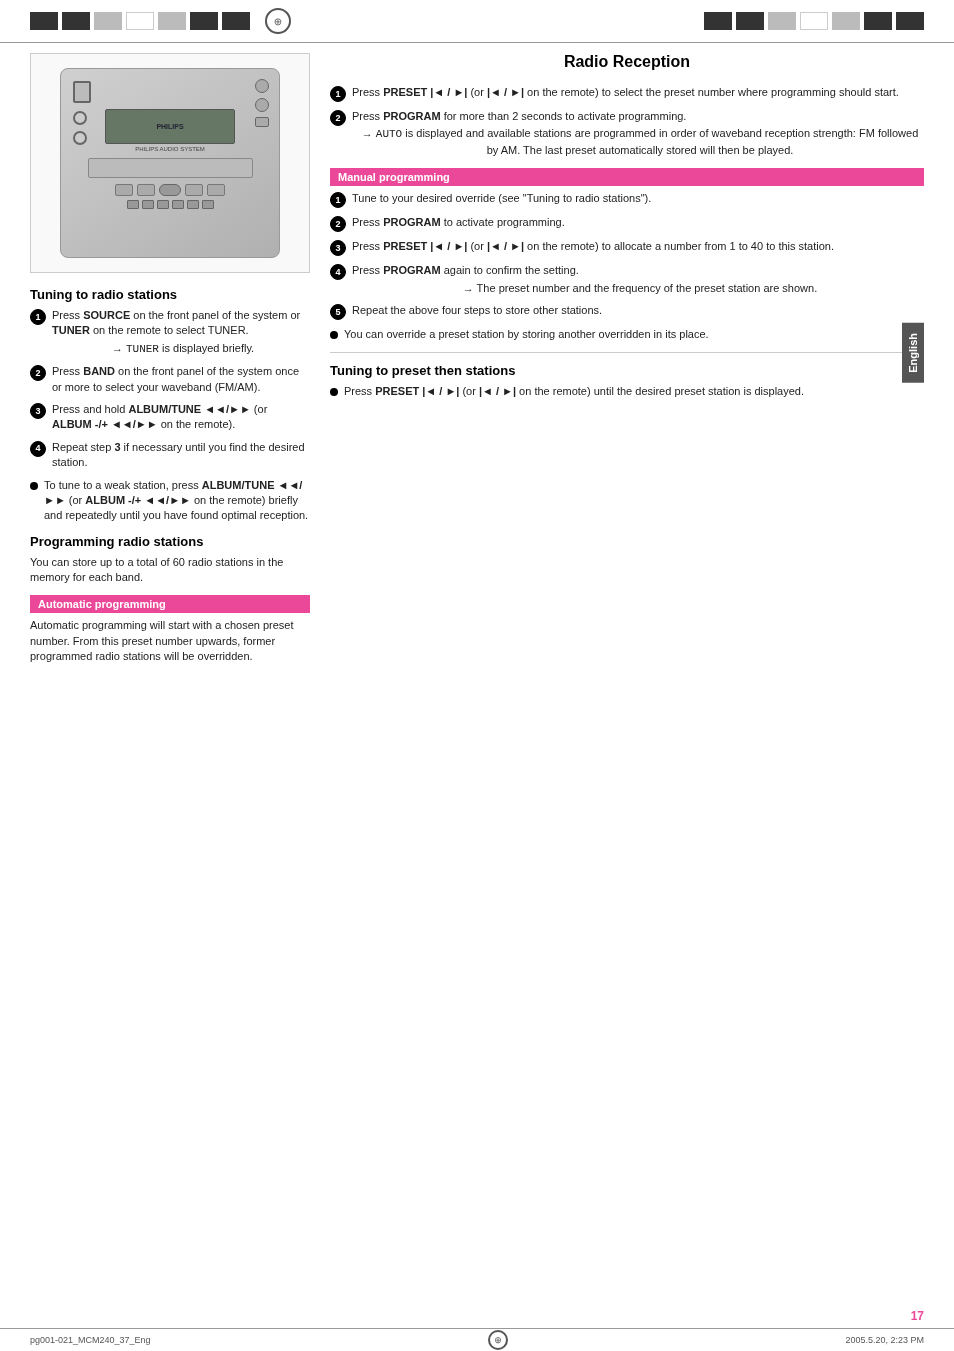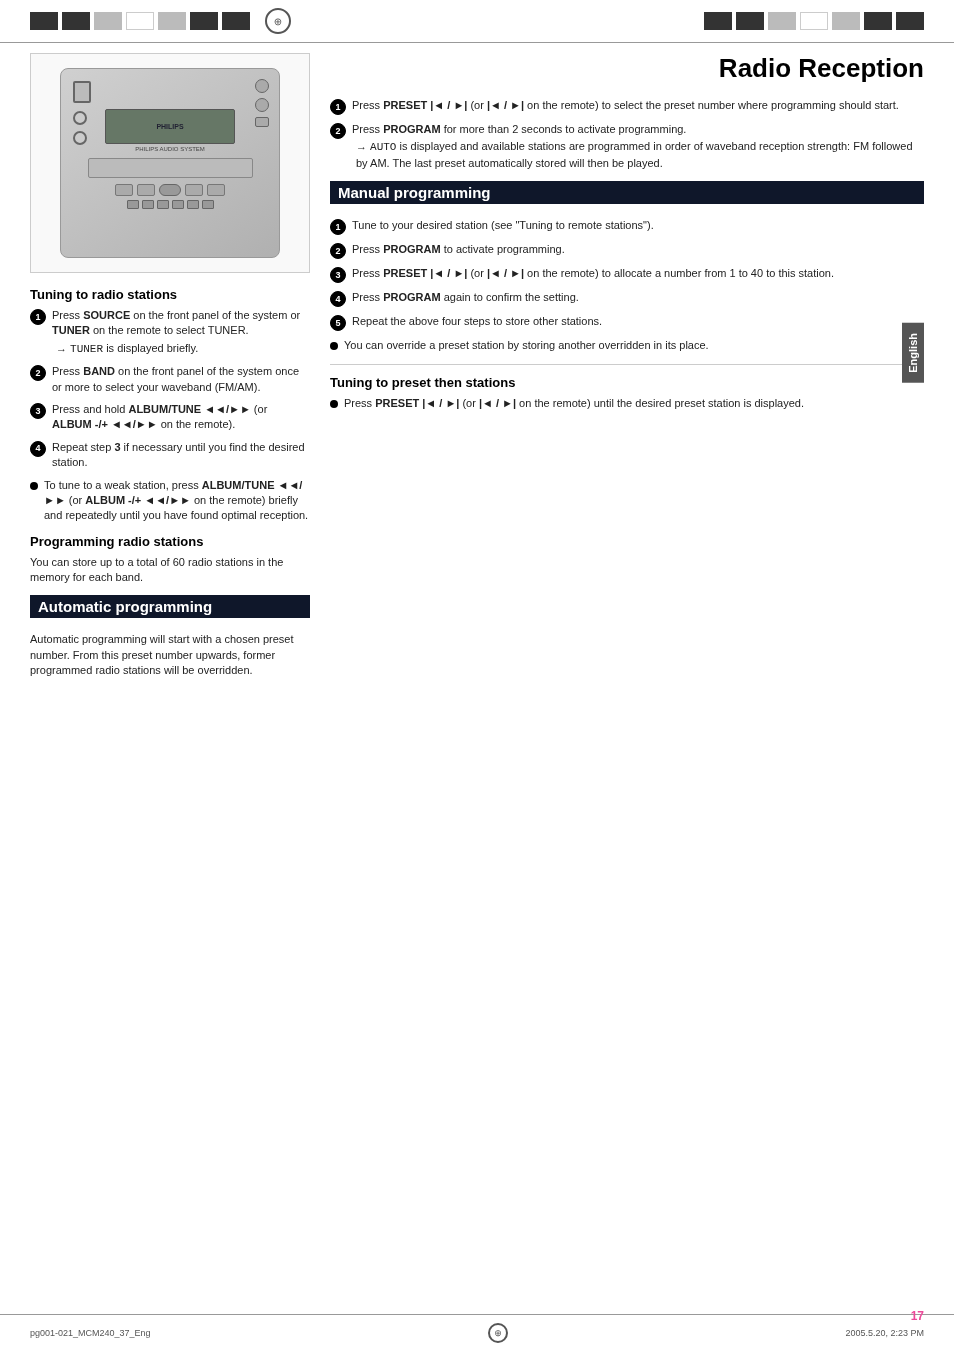--- a/index.html
+++ b/index.html
@@ -48,22 +48,22 @@
       display: flex;
       align-items: center;
       justify-content: center;
       font-size: 10px;
       color: #555;
       margin: 0 15px;
     }
 
     
     .page-title {
-      text-align: right;
-      font-size: 26px;
+      text-align: center;
+      font-size: 16px;
       font-weight: bold;
       color: #000;
       margin-bottom: 14px;
       padding-right: 0;
     }
 
     
     .device-img-box {
       border: 1px solid #ccc;
       padding: 10px;
@@ -117,26 +117,26 @@
 
     
     .section-heading {
       font-size: 13px;
       font-weight: bold;
       margin: 10px 0 6px 0;
       color: #000;
     }
 
     .subsection-heading {
-      background: #0f172a;
+      background: #ec4899;
       color: #fff;
       padding: 3px 8px;
-      font-size: 15px;
-      font-weight: bold;
-      margin: 10px 0 14px 0;
+      font-size: 11px;
+      font-weight: bold;
+      margin: 10px 0 5px 0;
     }
 
     
     .step-list {
       list-style: none;
       padding: 0;
     }
     .step-item {
       display: flex;
       align-items: flex-start;
@@ -174,20 +174,21 @@
       font-size: 11px;
       color: #222;
     }
     .step-text b {
       font-weight: bold;
     }
     .step-text .arrow-sub {
       display: block;
       margin-top: 2px;
       margin-left: 4px;
+      text-align: center;
     }
     .note-block {
       margin: 4px 0 4px 22px;
       font-style: italic;
       font-size: 10px;
       color: #333;
     }
     .note-label {
       font-style: italic;
       font-weight: normal;
@@ -228,21 +229,21 @@
     }
 
     .footer-bar {
       position: absolute;
       bottom: 0;
       left: 0;
       right: 0;
       display: flex;
       justify-content: space-between;
       align-items: center;
-      padding: 8px 30px;
+      padding: 1px 30px;
       border-top: 1px solid #999;
       font-size: 9px;
       color: #555;
     }
 
     .monospace {
       font-family: 'Courier New', Courier, monospace;
     }
 
     .columns-wrapper {
@@ -396,39 +397,40 @@
         </div>
       </li>
     </ul>
 
     <div class="subsection-heading">Manual programming</div>
 
     <ul class="step-list">
       <li class="step-item">
         <div class="step-num filled">1</div>
         <div class="step-text">
-          Tune to your desired station (see "Tuning to remote stations").
+          Tune to your desired override (see "Tuning to radio stations").
         </div>
       </li>
       <li class="step-item">
         <div class="step-num filled">2</div>
         <div class="step-text">
           Press <b>PROGRAM</b> to activate programming.
         </div>
       </li>
       <li class="step-item">
         <div class="step-num filled">3</div>
         <div class="step-text">
           Press <b>PRESET |◄ / ►|</b> (or <b>|◄ / ►|</b> on the remote) to allocate a number from 1 to 40 to this station.
         </div>
       </li>
       <li class="step-item">
         <div class="step-num filled">4</div>
         <div class="step-text">
           Press <b>PROGRAM</b> again to confirm the setting.
+          <span class="arrow-sub">→ The preset number and the frequency of the preset station are shown.</span>
         </div>
       </li>
       <li class="step-item">
         <div class="step-num filled">5</div>
         <div class="step-text">
           Repeat the above four steps to store other stations.
         </div>
       </li>
       <li class="step-item">
         <div class="step-num bullet"></div>

